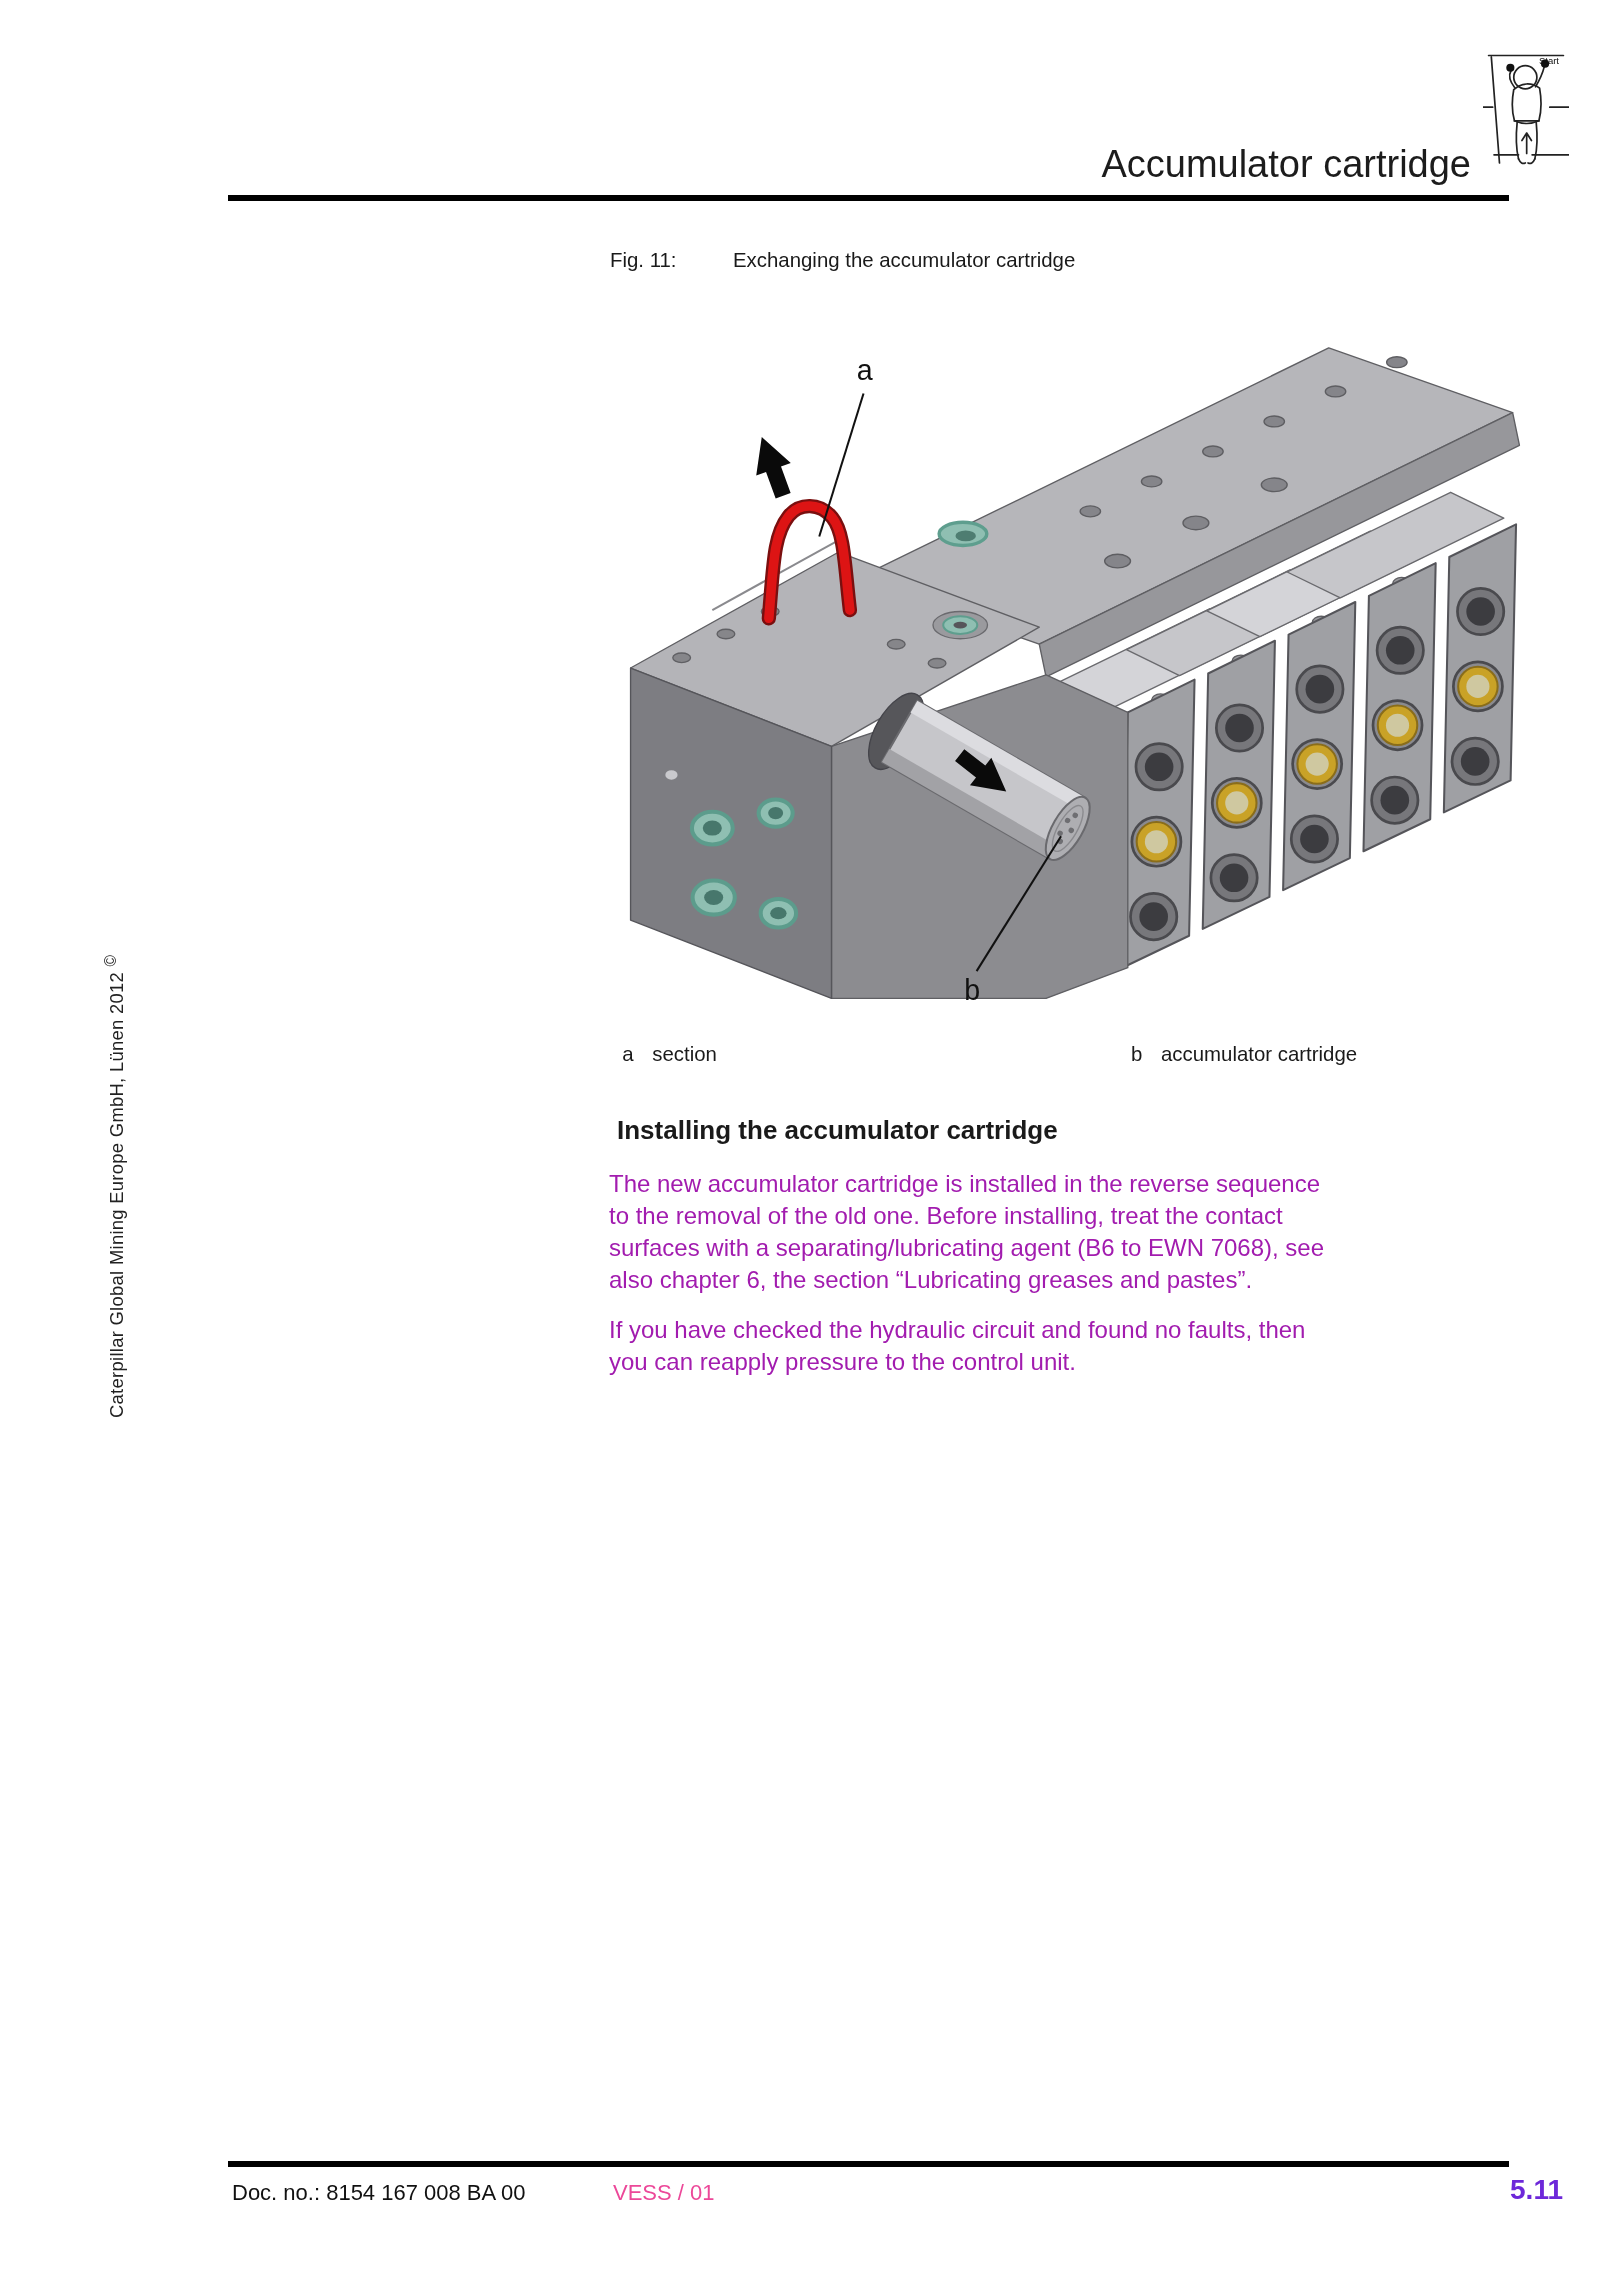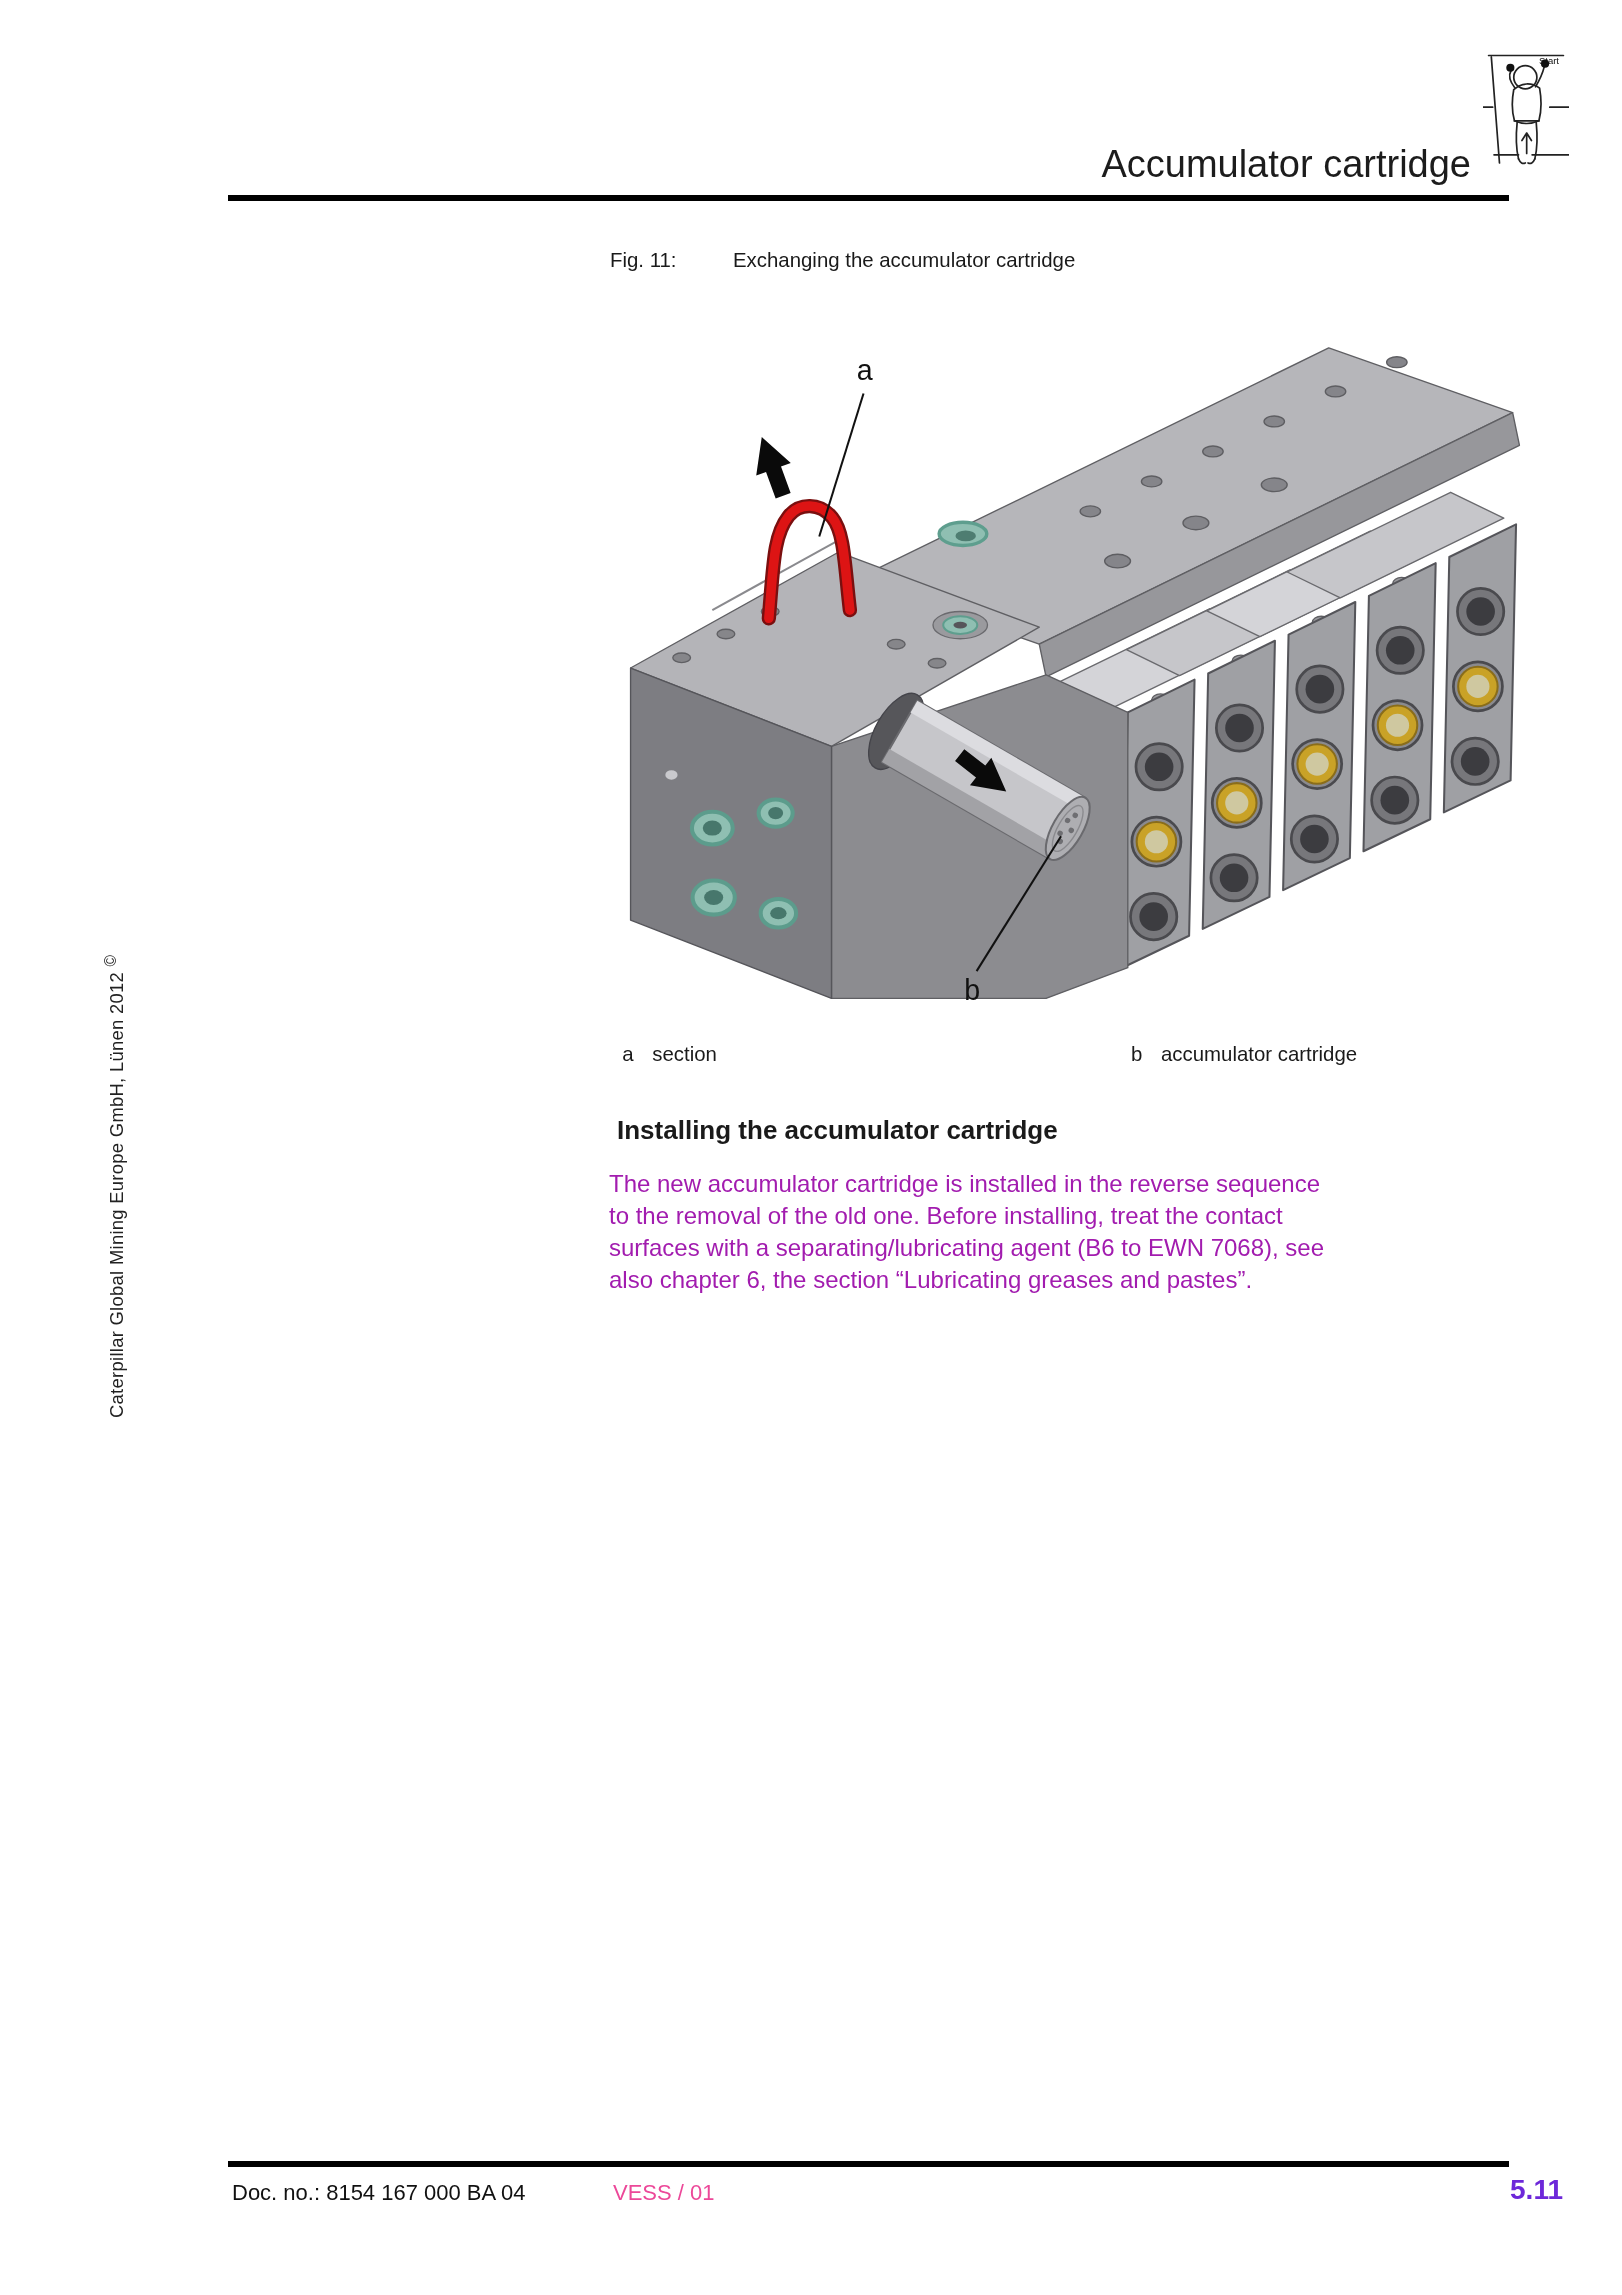--- a/index.html
+++ b/index.html
@@ -322,24 +322,26 @@
       <span class="key">b</span>
       <span>accumulator cartridge</span>
     </div>
   </div>
 
   <div class="section-heading">Installing the accumulator cartridge</div>
   <div class="para para-1">The new accumulator cartridge is installed in the reverse sequence
 to the removal of the old one. Before installing, treat the contact
 surfaces with a separating/lubricating agent (B6 to EWN 7068), see
 also chapter 6, the section “Lubricating greases and pastes”.</div>
+  <div class="para para-2">If you have checked the hydraulic circuit and found no faults, then
+you can reapply pressure to the control unit.</div>
 
   <div class="sidebar-copyright">
     <span>Caterpillar Global Mining Europe GmbH, Lünen 2012</span><sup>©</sup>
   </div>
 
   <div class="footer-rule"></div>
-  <div class="footer-doc">Doc. no.: 8154 167 000 BA 04</div>
+  <div class="footer-doc">Doc. no.: 8154 167 008 BA 00</div>
   <div class="footer-version">VESS / 01</div>
   <div class="footer-page">5.11</div>
 
 </div>
 
 
 </body></html>

